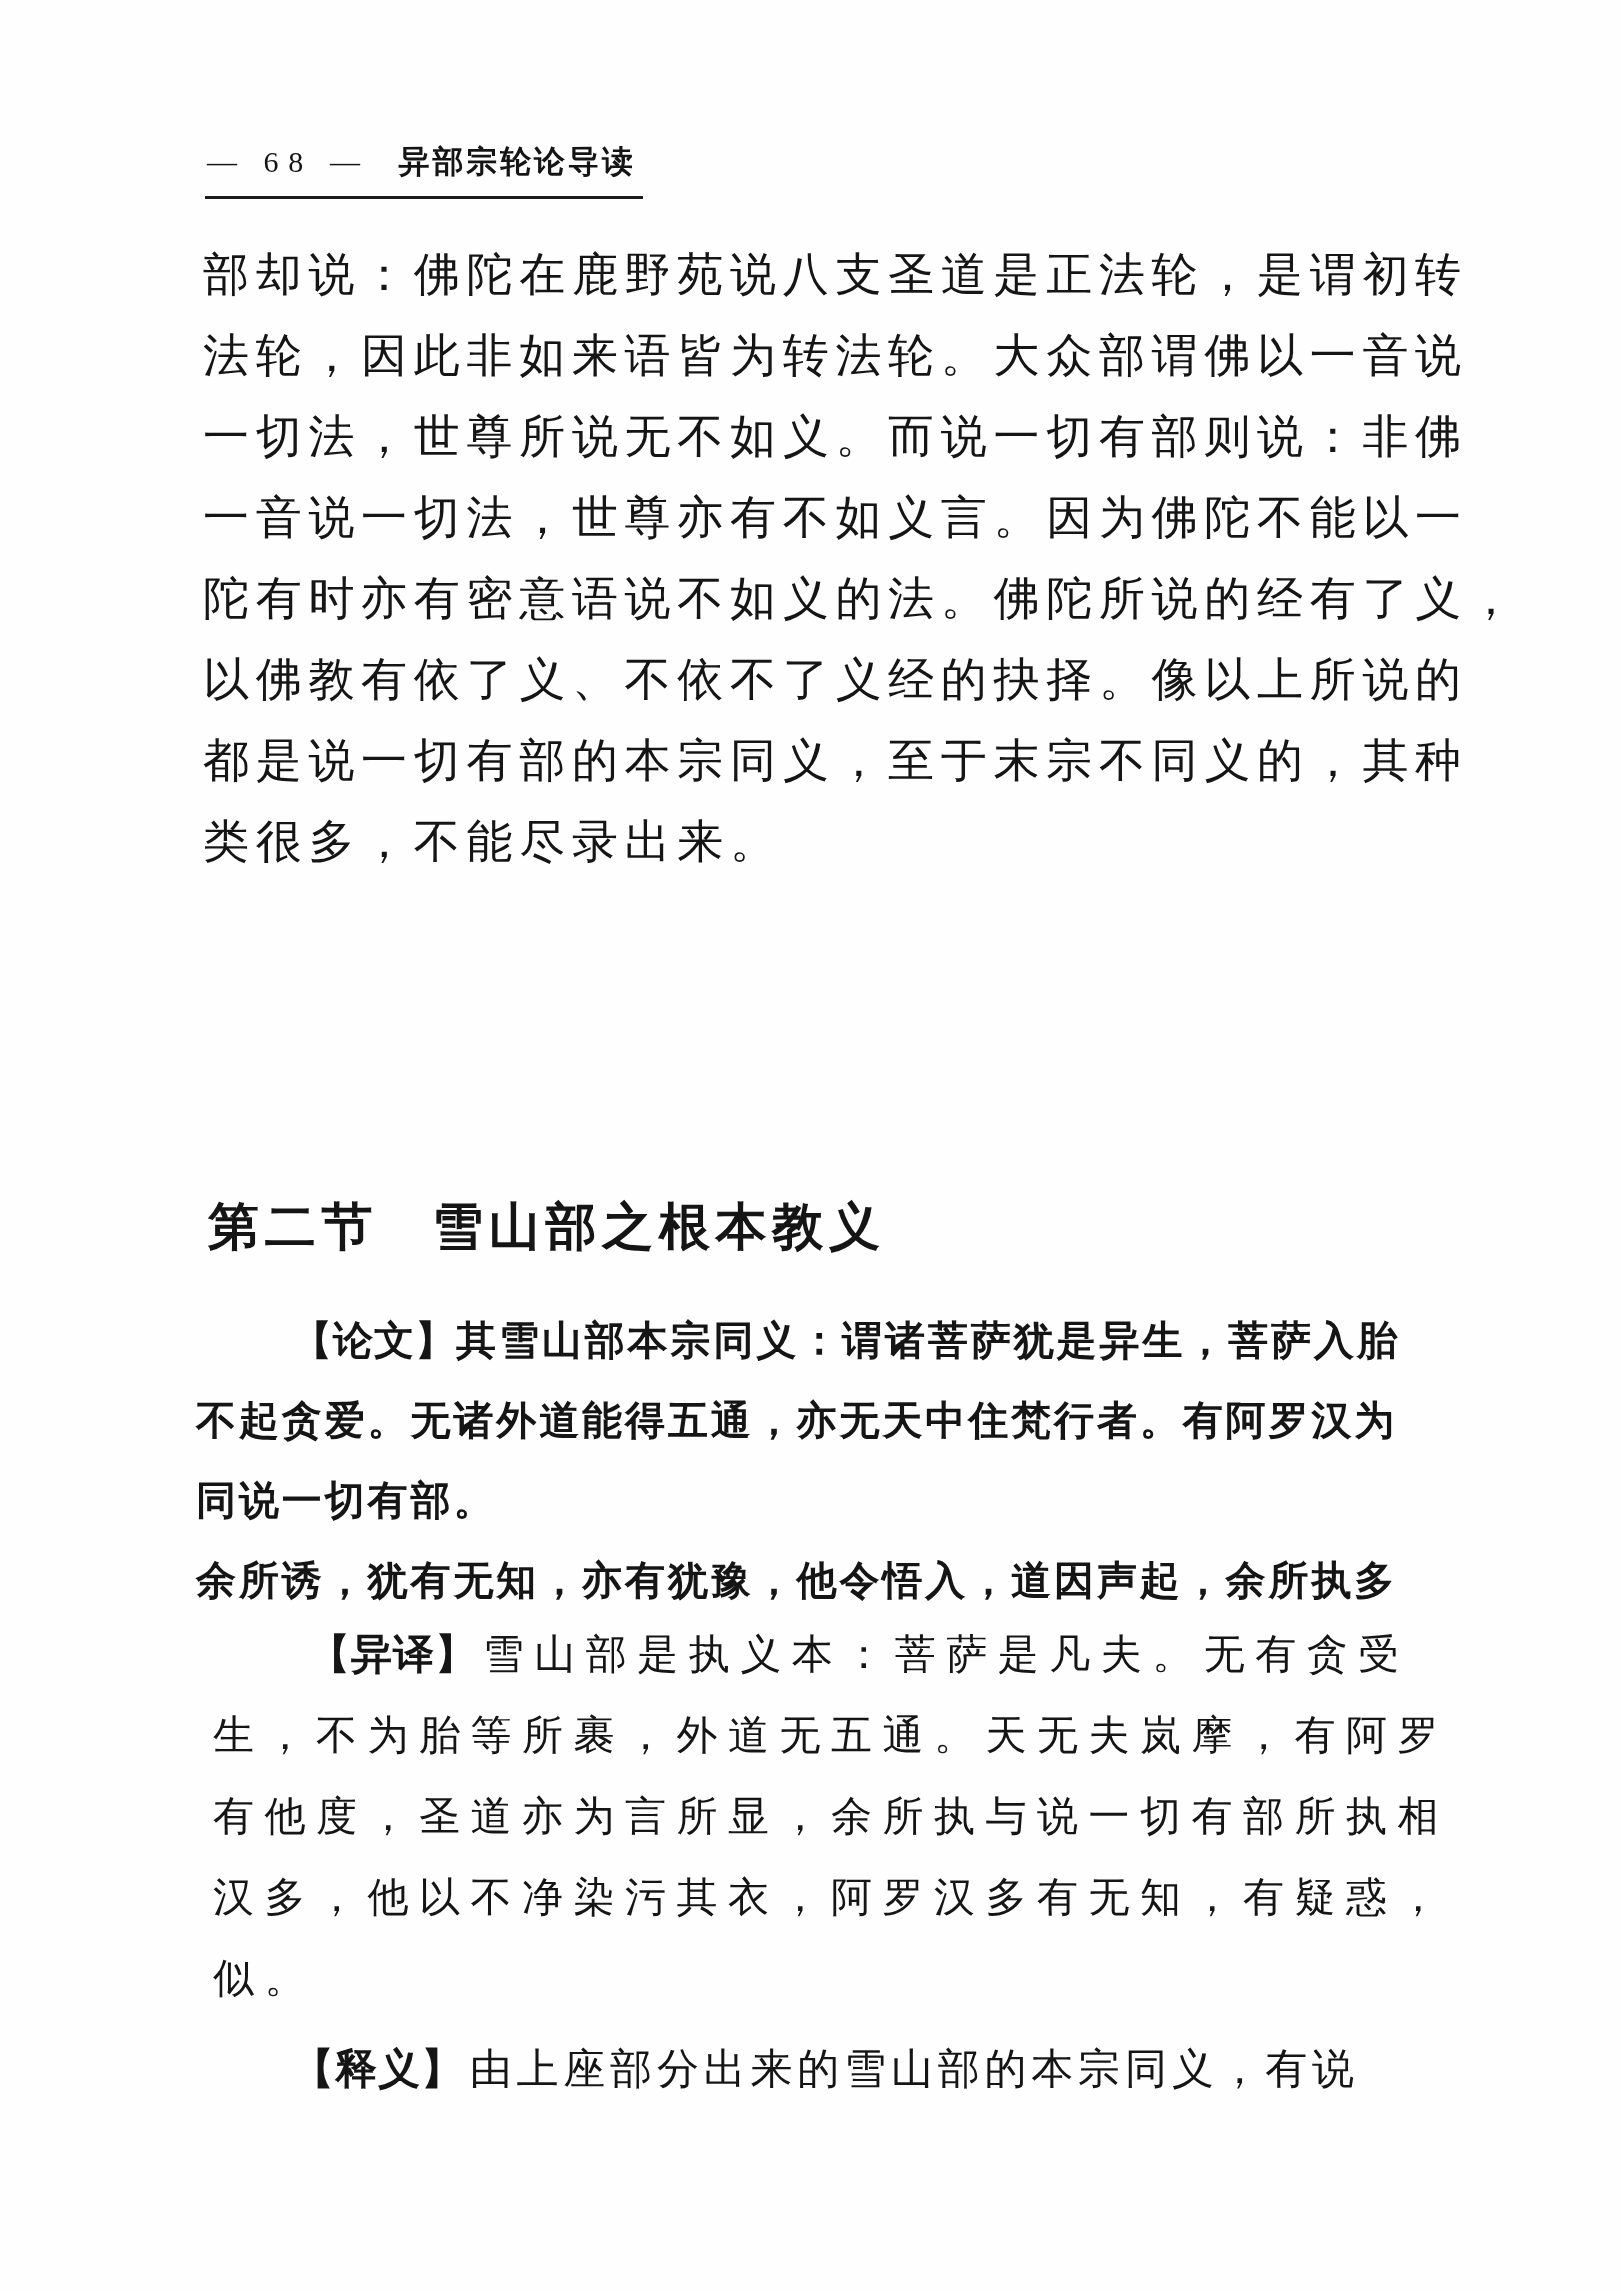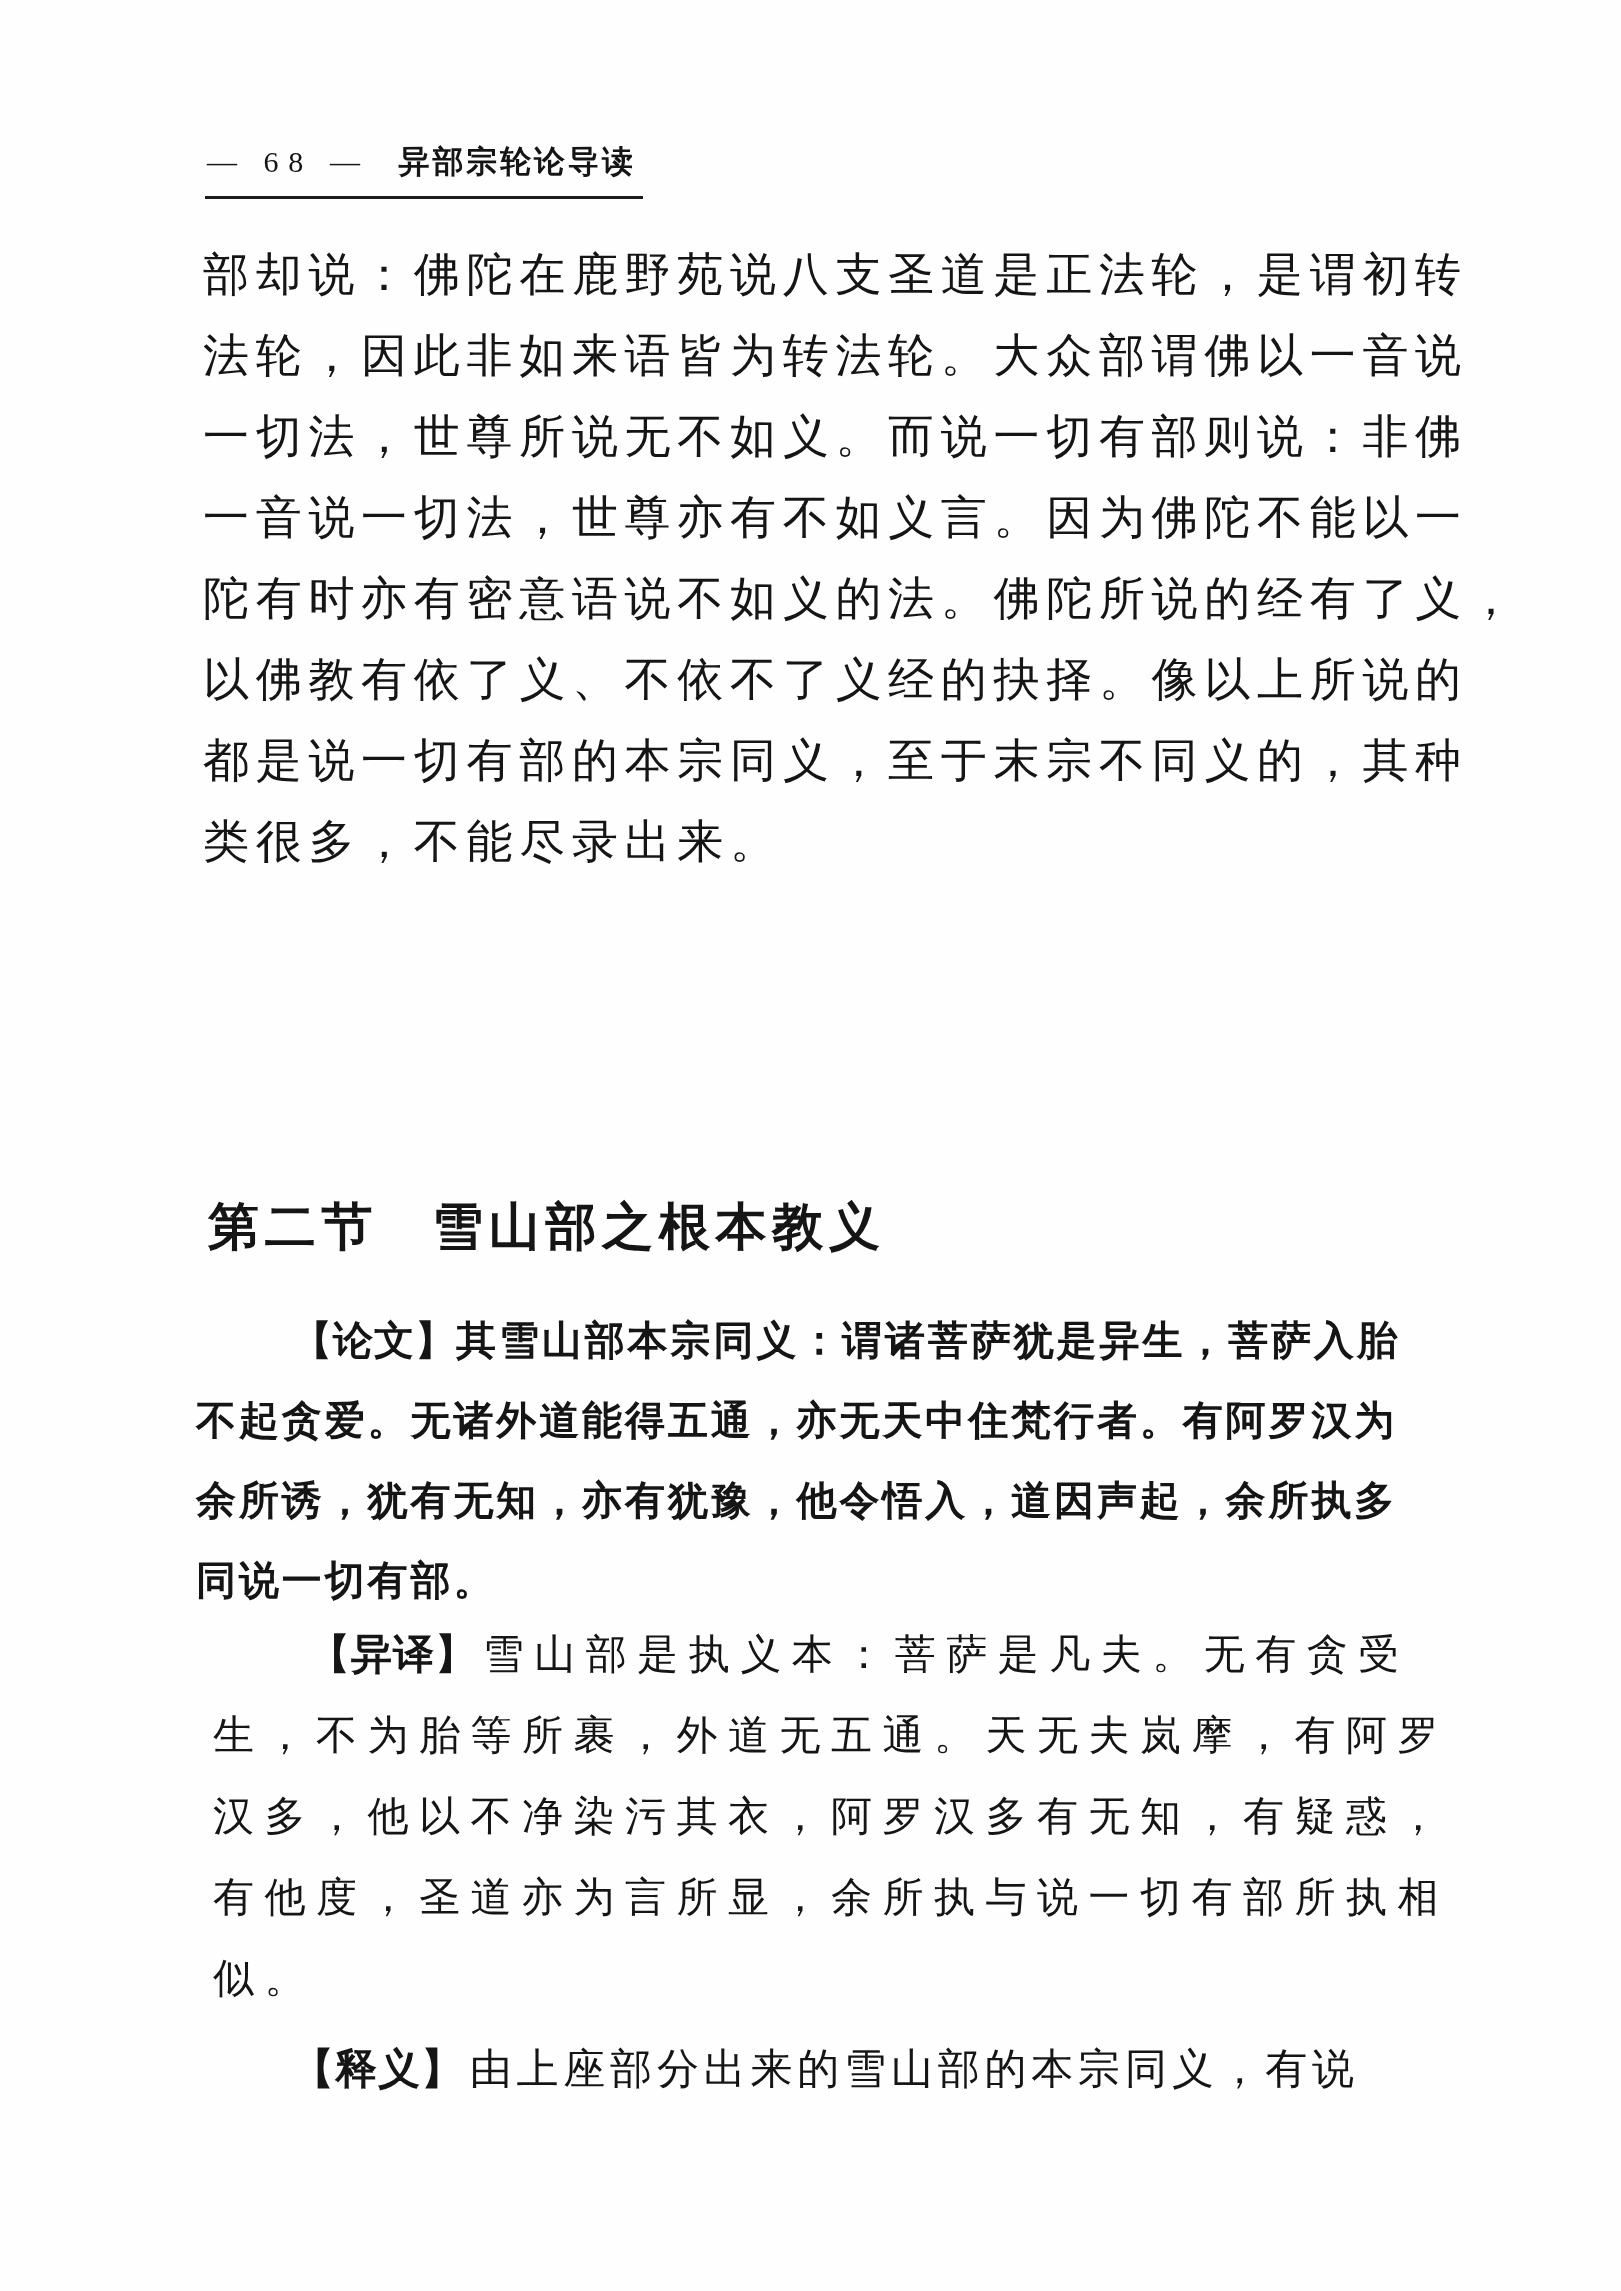--- a/index.html
+++ b/index.html
@@ -117,31 +117,31 @@
 
   <h2 class="section-heading">
     <span class="sec-num">第二节</span><span class="sec-title">雪山部之根本教义</span>
   </h2>
 
   <section class="block-lunwen">
     <div class="text-line indent-first">
       <span class="tag-label">【论文】</span><span>其雪山部本宗同义：谓诸菩萨犹是异生，菩萨入胎</span>
     </div>
     <div class="text-line">不起贪爱。无诸外道能得五通，亦无天中住梵行者。有阿罗汉为</div>
+    <div class="text-line">同说一切有部。</div>
     <div class="text-line">余所诱，犹有无知，亦有犹豫，他令悟入，道因声起，余所执多</div>
-    <div class="text-line">同说一切有部。</div>
   </section>
 
   <section class="block-yiyi">
     <div class="text-line indent-first">
       <span class="tag-label">【异译】</span><span>雪山部是执义本：菩萨是凡夫。无有贪受</span>
     </div>
     <div class="text-line">生，不为胎等所裹，外道无五通。天无夫岚摩，有阿罗</div>
+    <div class="text-line">有他度，圣道亦为言所显，余所执与说一切有部所执相</div>
     <div class="text-line">汉多，他以不净染污其衣，阿罗汉多有无知，有疑惑，</div>
-    <div class="text-line">有他度，圣道亦为言所显，余所执与说一切有部所执相</div>
     <div class="text-line">似。</div>
   </section>
 
   <section class="block-shiyi">
     <div class="text-line indent-first">
       <span class="tag-label">【释义】</span><span>由上座部分出来的雪山部的本宗同义，有说</span>
     </div>
   </section>
 
 </div>

